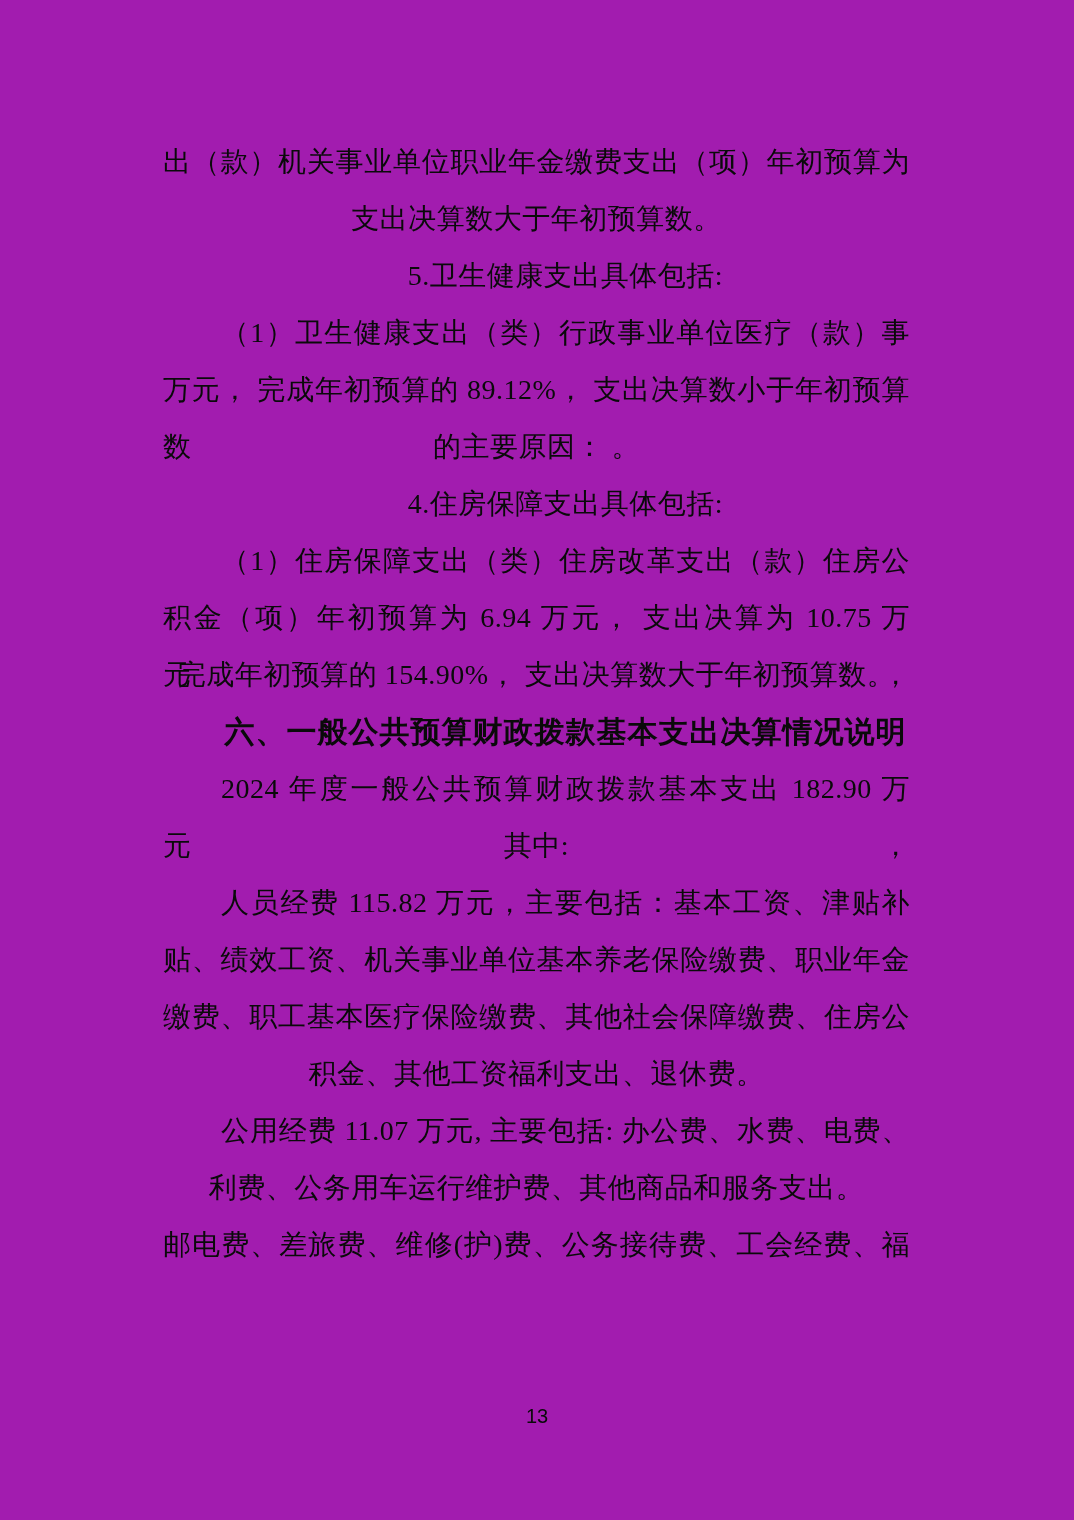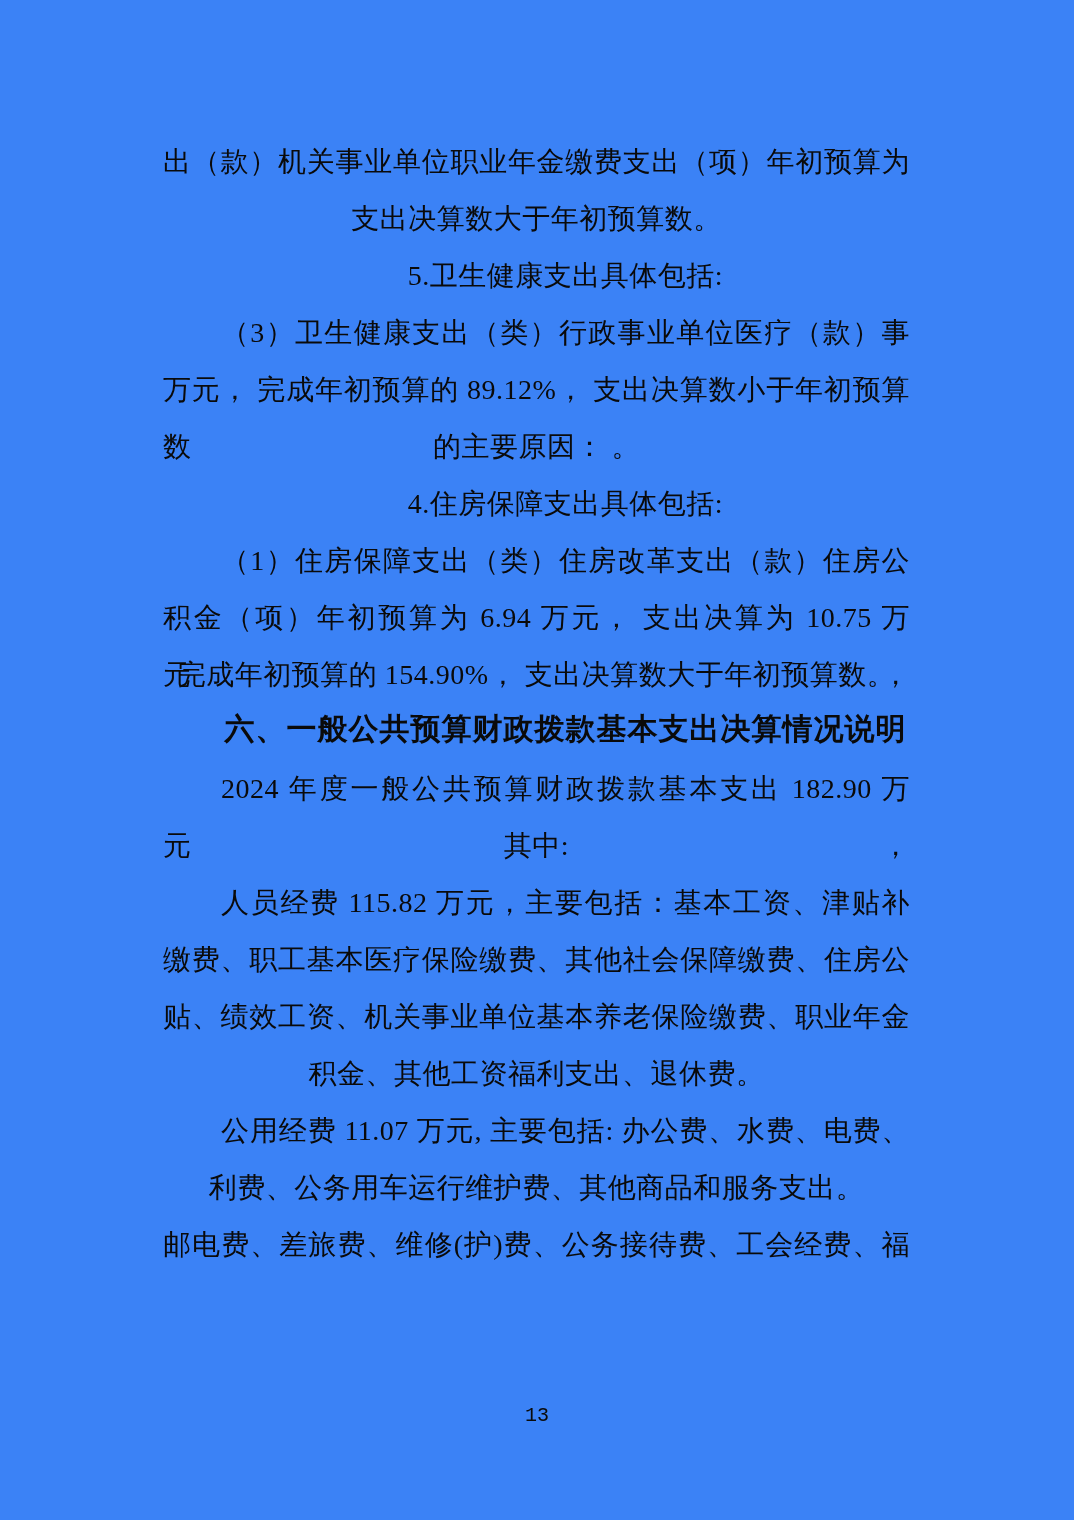--- a/index.html
+++ b/index.html
@@ -13,21 +13,21 @@
     color: #0a0a0a;
     font-family: "Liberation Serif", "DejaVu Serif", serif;
     position: relative;
     overflow: hidden;
   }
   .page {
     position: absolute;
     left: 0; top: 0;
     width: 1074px;
     height: 1520px;
-    background: #3b82f6;
+    background: #a21caf;
   }
   .content {
     position: absolute;
     left: 163px;
     top: 133px;
     width: 747px;
   }
   .line {
     font-size: 28px;
     line-height: 57px;
@@ -38,57 +38,57 @@
   }
   .line.justify {
     text-align: justify;
     text-align-last: justify;
     text-justify: inter-character;
   }
   .line.indent {
     text-indent: 58px;
   }
   .line.heading {
-    font-family: Liberation Mono, monospace;
+    font-family: Liberation Sans, sans-serif;
     font-weight: 700;
     font-size: 30px;
     letter-spacing: 1px;
   }
   .page-number {
     position: absolute;
     left: 0;
     top: 1402px;
     width: 1074px;
     text-align: center;
     font-size: 20px;
     line-height: 28px;
-    font-family: Liberation Mono, monospace;
+    font-family: Liberation Sans, sans-serif;
     color: #0a0a0a;
   }
 </style>
 </head>
 <body>
 
 <div class="page">
   <div class="content">
       <div class="line justify">出（款）机关事业单位职业年金缴费支出（项）年初预算为</div>
       <div class="line">支出决算数大于年初预算数。</div>
       <div class="line indent">5.卫生健康支出具体包括:</div>
-      <div class="line indent justify">（3）卫生健康支出（类）行政事业单位医疗（款）事</div>
+      <div class="line indent justify">（1）卫生健康支出（类）行政事业单位医疗（款）事</div>
       <div class="line justify">万元， 完成年初预算的 89.12%， 支出决算数小于年初预算数</div>
       <div class="line">的主要原因： 。</div>
       <div class="line indent">4.住房保障支出具体包括:</div>
       <div class="line indent justify">（1）住房保障支出（类）住房改革支出（款）住房公</div>
       <div class="line justify">积金（项）年初预算为 6.94 万元， 支出决算为 10.75 万元，</div>
       <div class="line">完成年初预算的 154.90%， 支出决算数大于年初预算数。</div>
       <div class="line indent heading">六、一般公共预算财政拨款基本支出决算情况说明</div>
       <div class="line indent justify">2024 年度一般公共预算财政拨款基本支出 182.90 万元，</div>
       <div class="line">其中:</div>
       <div class="line indent justify">人员经费 115.82 万元，主要包括：基本工资、津贴补</div>
+      <div class="line justify">贴、绩效工资、机关事业单位基本养老保险缴费、职业年金</div>
       <div class="line justify">缴费、职工基本医疗保险缴费、其他社会保障缴费、住房公</div>
-      <div class="line justify">贴、绩效工资、机关事业单位基本养老保险缴费、职业年金</div>
       <div class="line">积金、其他工资福利支出、退休费。</div>
       <div class="line indent justify">公用经费 11.07 万元, 主要包括: 办公费、水费、电费、</div>
       <div class="line">利费、公务用车运行维护费、其他商品和服务支出。</div>
       <div class="line justify">邮电费、差旅费、维修(护)费、公务接待费、工会经费、福</div>
     </div>
   <div class="page-number">13</div>
 </div>
 
 </body></html>

